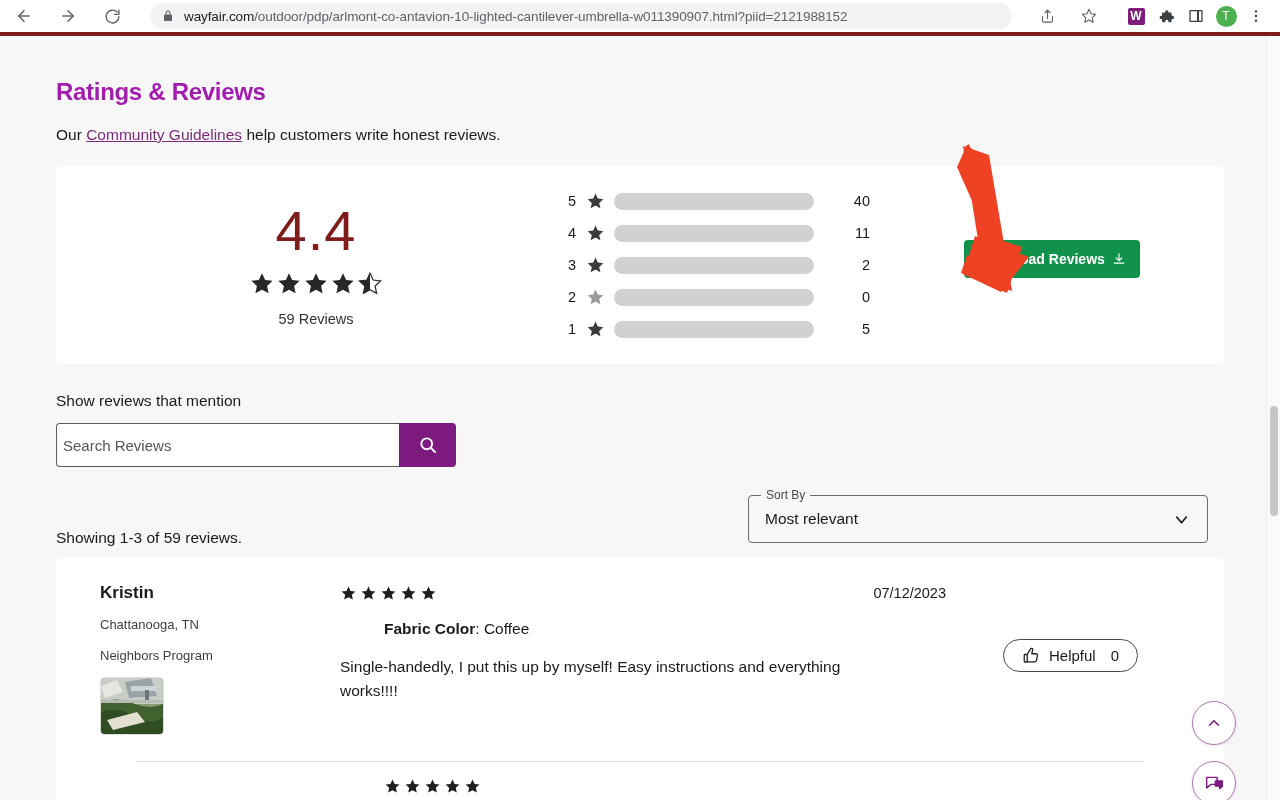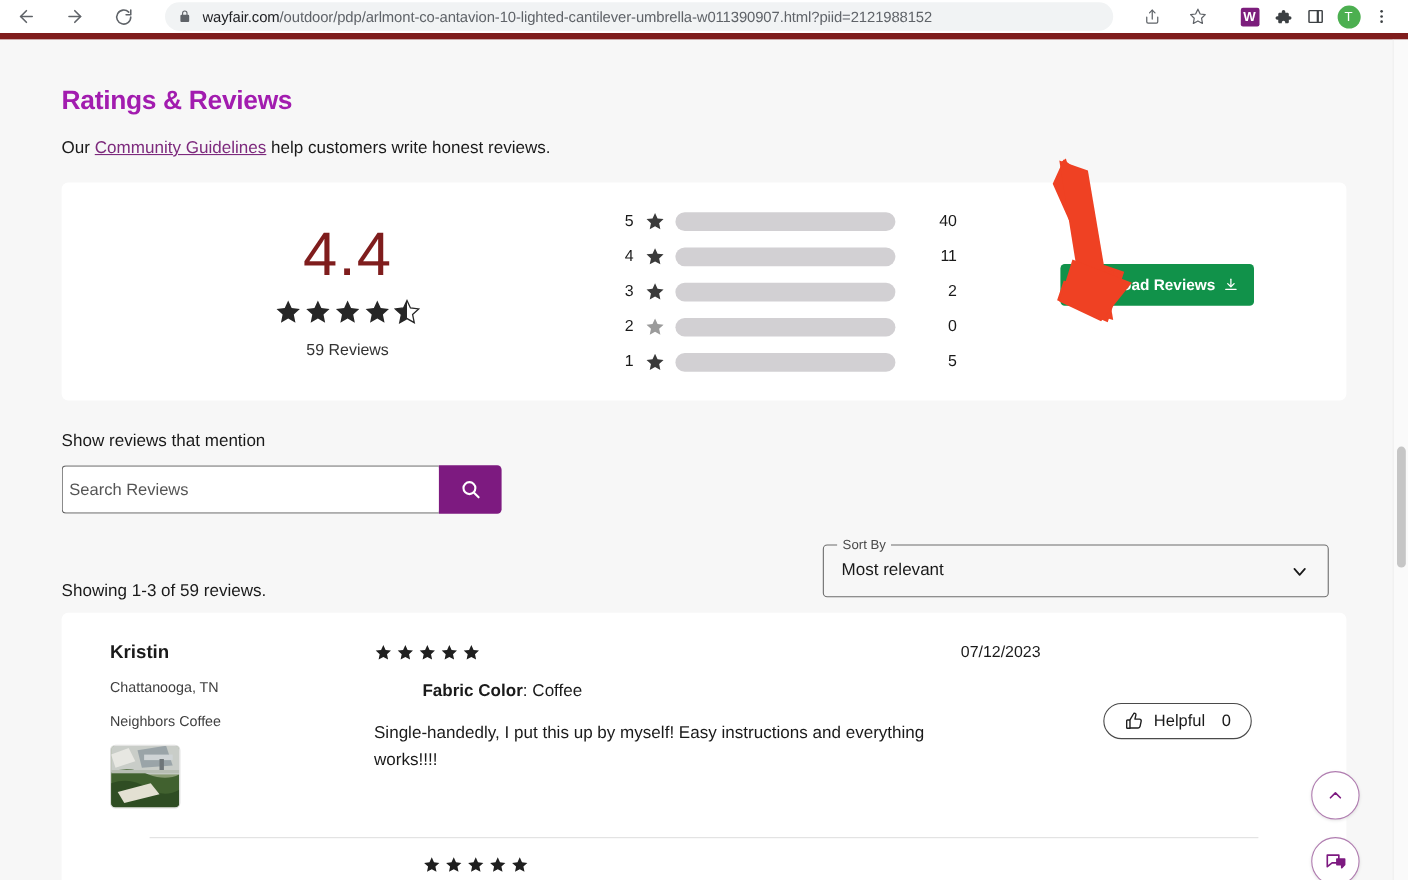--- a/index.html
+++ b/index.html
@@ -13,21 +13,21 @@
   }
 
   
   .browser-chrome {
     height: 36px;
     width: 1280px;
     background: #ffffff;
     display: flex;
     align-items: center;
     padding: 0 10px;
-    border-bottom: 6px solid #7f1d1d;
+    border-bottom: 4px solid #7f1d1d;
     gap: 16px;
   }
   .nav-btn {
     width: 28px; height: 28px;
     display: flex; align-items: center; justify-content: center;
     color: #5f6368;
     flex: 0 0 auto;
     border-radius: 50%;
   }
   .nav-btn svg { display: block; }
@@ -622,21 +622,21 @@
         </span>
       </div>
     </div>
 
     <div class="review-card">
       <div class="review-inner">
 
         <div class="reviewer-col">
           <div class="reviewer-name">Kristin</div>
           <div class="reviewer-loc">Chattanooga, TN</div>
-          <div class="reviewer-program">Neighbors Coffee</div>
+          <div class="reviewer-program">Neighbors Program</div>
           <div class="review-thumb">
             <svg width="62" height="56" viewBox="0 0 62 56">
               <rect width="62" height="56" fill="#8a9c74"></rect>
               <rect x="0" y="0" width="62" height="26" fill="#c9cdc8"></rect>
               <polygon points="0,8 16,2 22,14 4,20" fill="#e7e7e2"></polygon>
               <polygon points="24,4 50,0 56,18 28,20" fill="#9aa4a8"></polygon>
               <rect x="30" y="8" width="26" height="5" fill="#cfd4d6"></rect>
               <rect x="44" y="12" width="4" height="12" fill="#6f7679"></rect>
               <path d="M0 24 Q16 18 34 26 Q50 32 62 26 L62 56 L0 56 Z" fill="#41612f"></path>
               <path d="M0 34 Q18 28 32 38 Q48 48 62 40 L62 56 L0 56 Z" fill="#2f4d23"></path>

